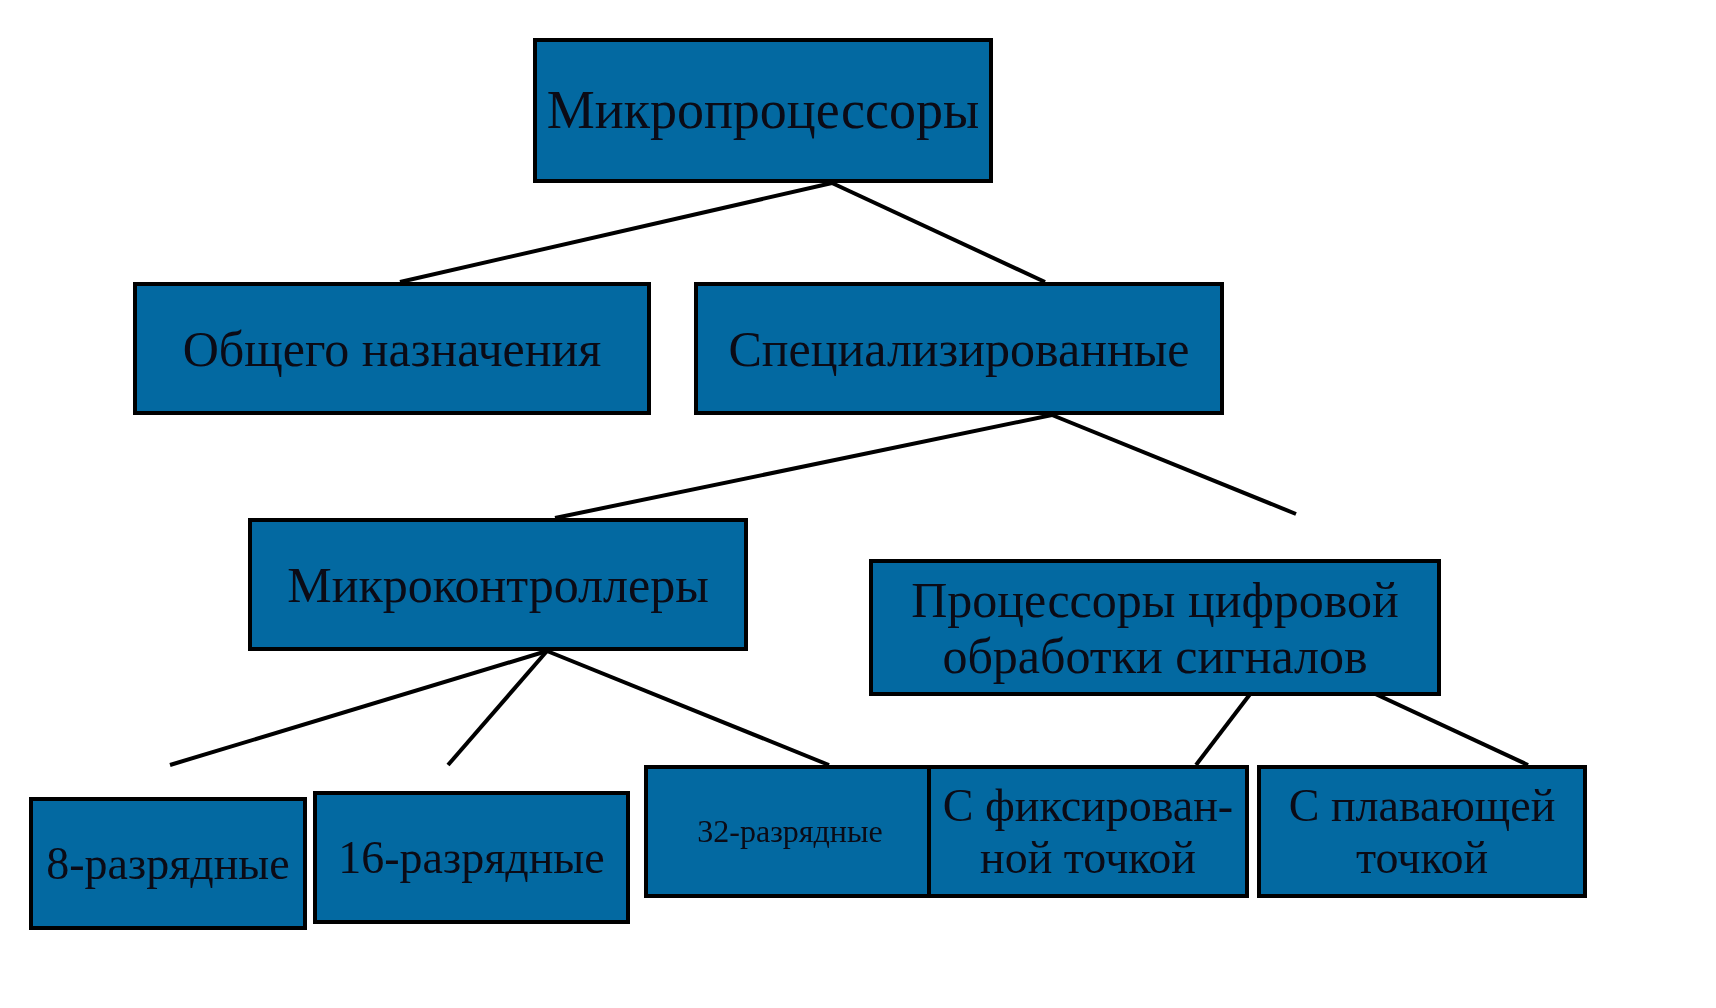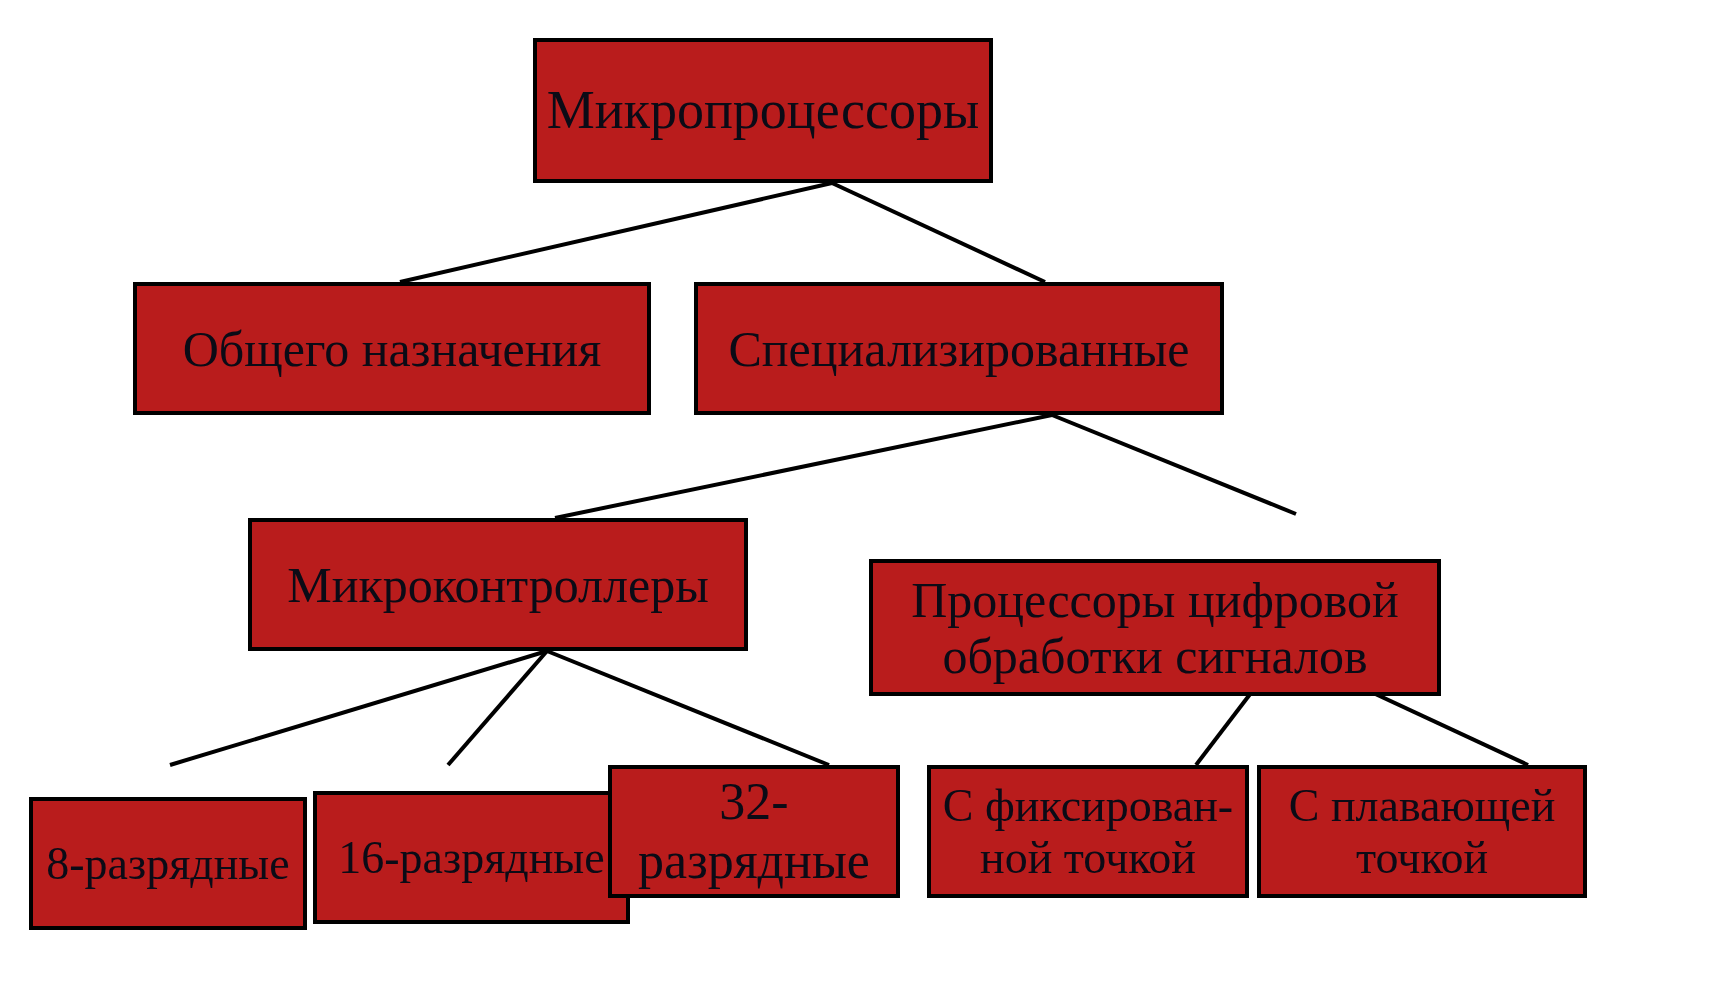--- a/index.html
+++ b/index.html
@@ -20,21 +20,21 @@
     position: absolute;
     left: 0;
     top: 0;
     width: 1716px;
     height: 1008px;
     pointer-events: none;
   }
   .node {
     position: absolute;
     box-sizing: border-box;
-    background: #b91c1c;
+    background: #0369a1;
     border: 4px solid #000000;
     display: flex;
     align-items: center;
     justify-content: center;
     text-align: center;
     color: #0b0b16;
     line-height: 1.12;
     padding: 2px 8px;
     z-index: 2;
   }
@@ -46,21 +46,21 @@
   #node-root { left: 533px; top: 38px; width: 460px; height: 145px; font-size: 54px; }
   
   #node-general  { left: 133px; top: 282px; width: 518px; height: 133px; font-size: 50px; }
   #node-special  { left: 694px; top: 282px; width: 530px; height: 133px; font-size: 50px; }
   
   #node-mcu { left: 248px; top: 518px; width: 500px; height: 133px; font-size: 50px; }
   #node-dsp { left: 869px; top: 514px; width: 572px; height: 137px; font-size: 50px; margin-top: 45px; }
   
   #node-bit8  { left: 29px;   top: 765px; width: 278px; height: 133px; font-size: 46px; margin-top: 32px; }
   #node-bit16 { left: 313px;  top: 791px; width: 317px; height: 133px; font-size: 46px; }
-  #node-bit32 { left: 608px;  top: 765px; width: 292px; height: 133px; font-size: 52px; }
+  #node-bit32 { left: 644px;  top: 765px; width: 292px; height: 133px; font-size: 32px; }
   #node-fixed { left: 927px;  top: 765px; width: 322px; height: 133px; font-size: 46px; }
   #node-float { left: 1257px; top: 765px; width: 330px; height: 133px; font-size: 46px; }
 </style>
 </head>
 <body>
 
 <div id="diagram-root">
 
   <svg id="edge-layer" viewBox="0 0 1716 1008" width="1716" height="1008" xmlns="http://www.w3.org/2000/svg">
     <g stroke="#000000" stroke-width="4" fill="none" stroke-linecap="butt">

